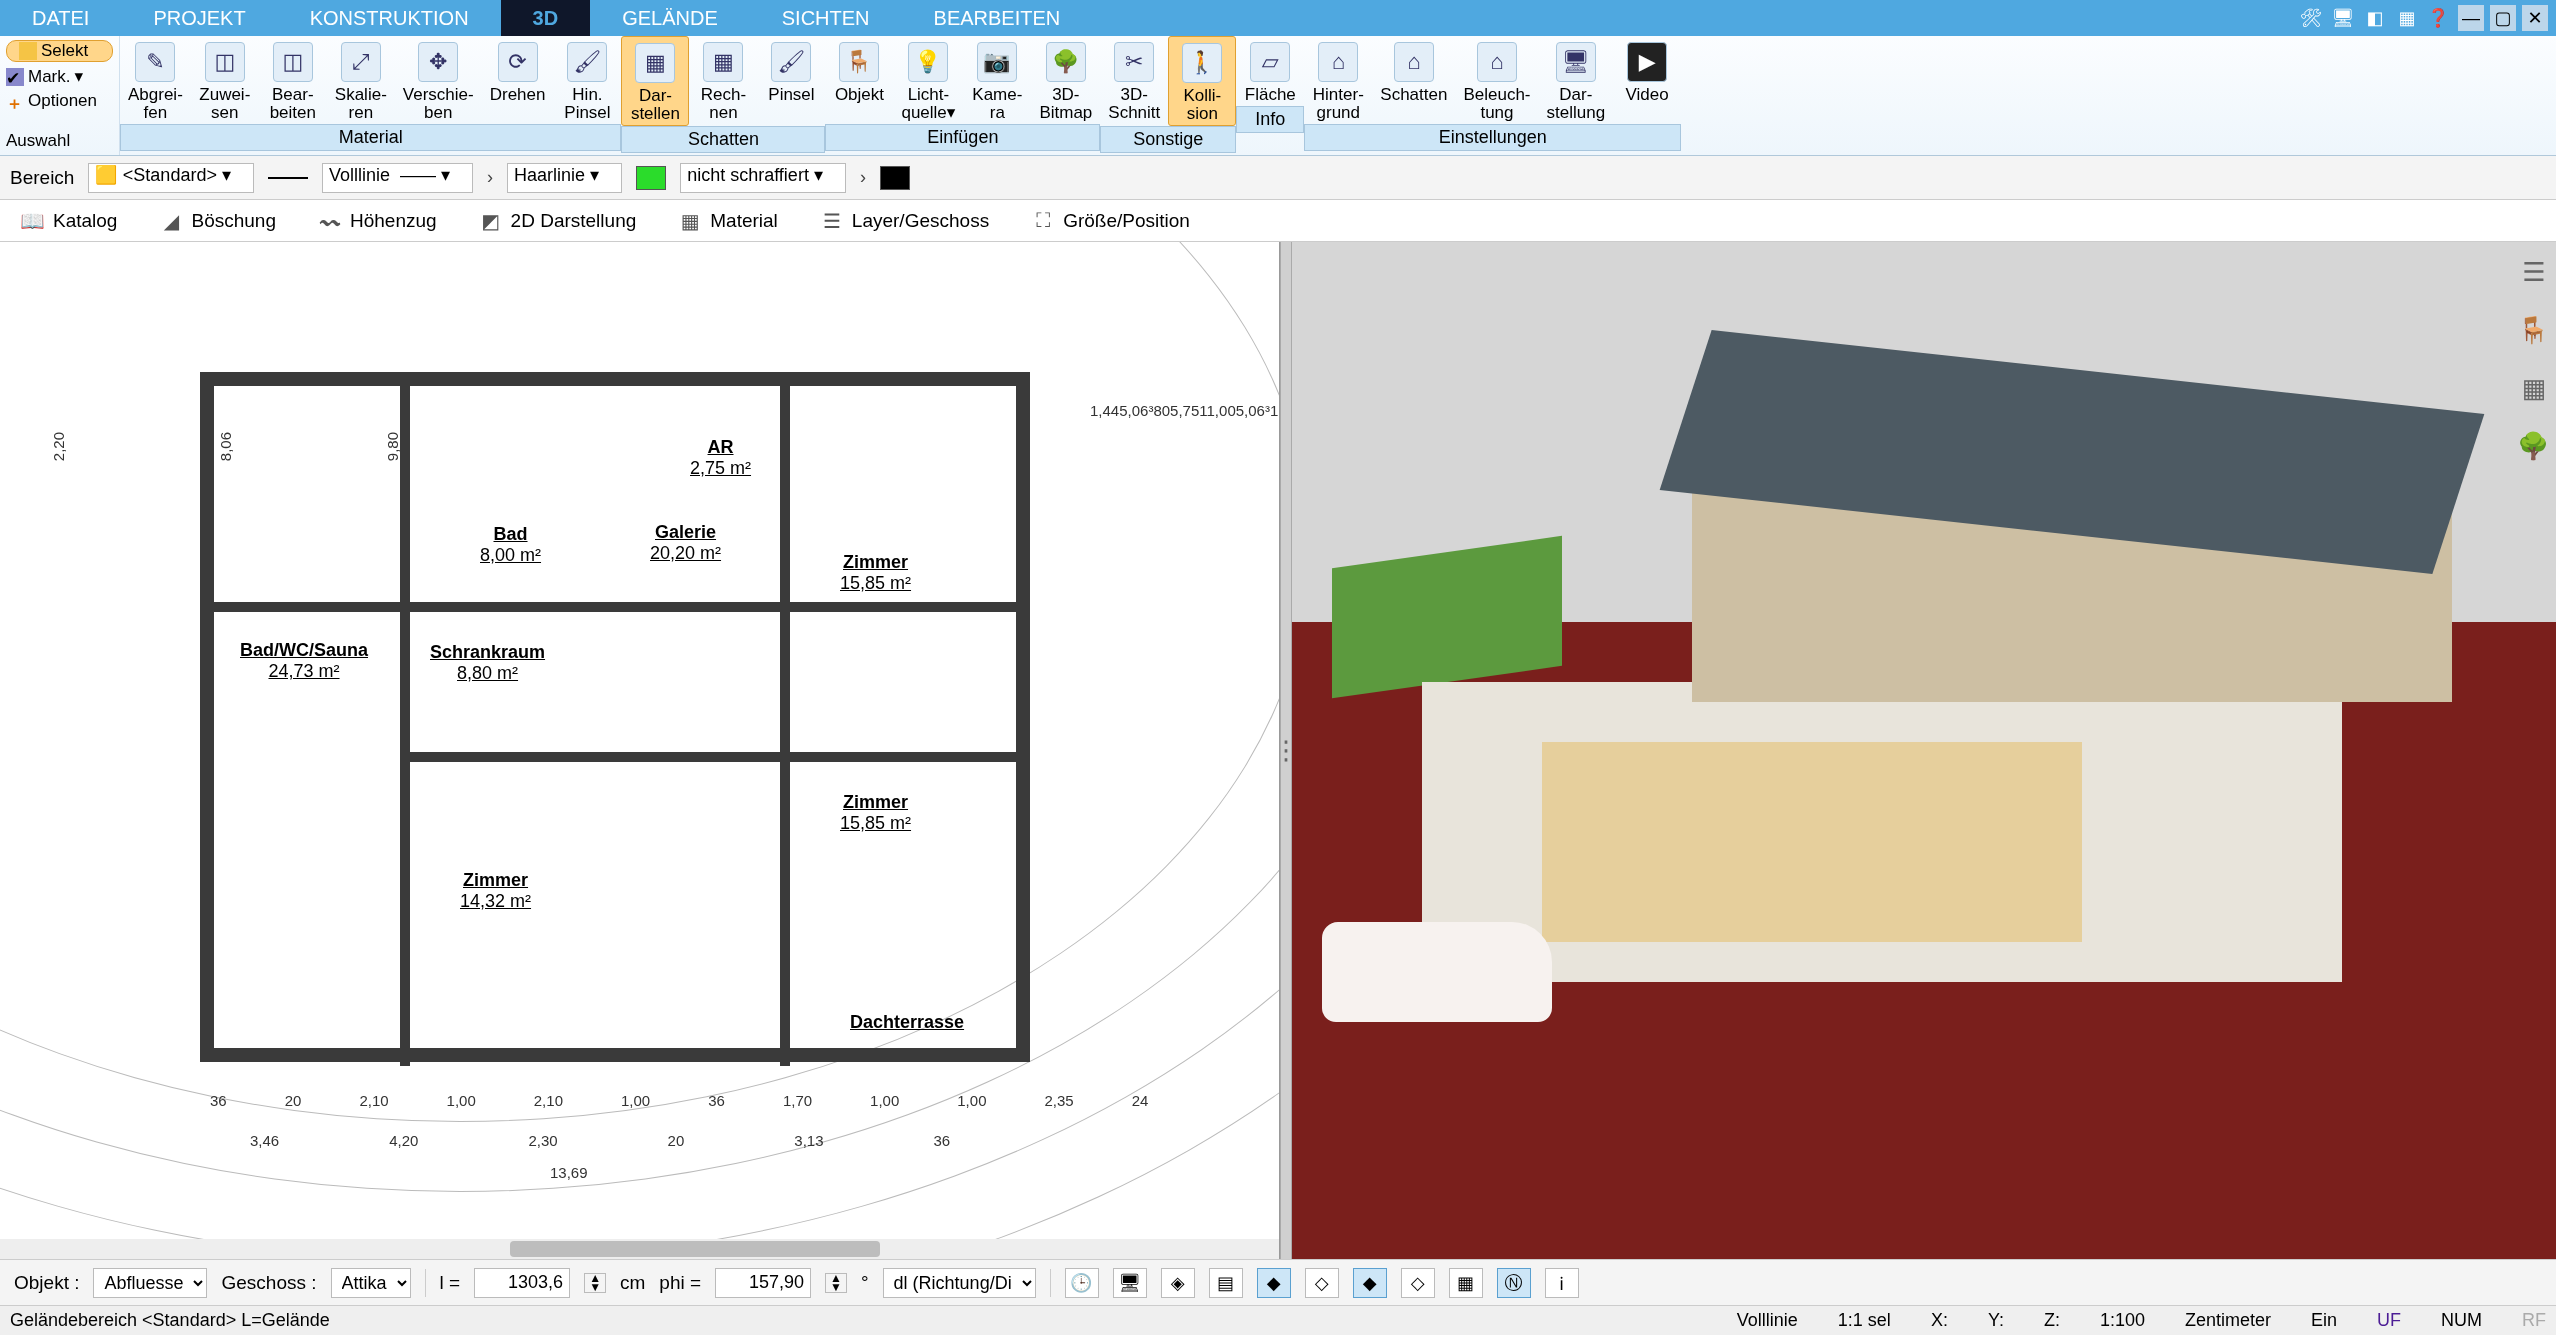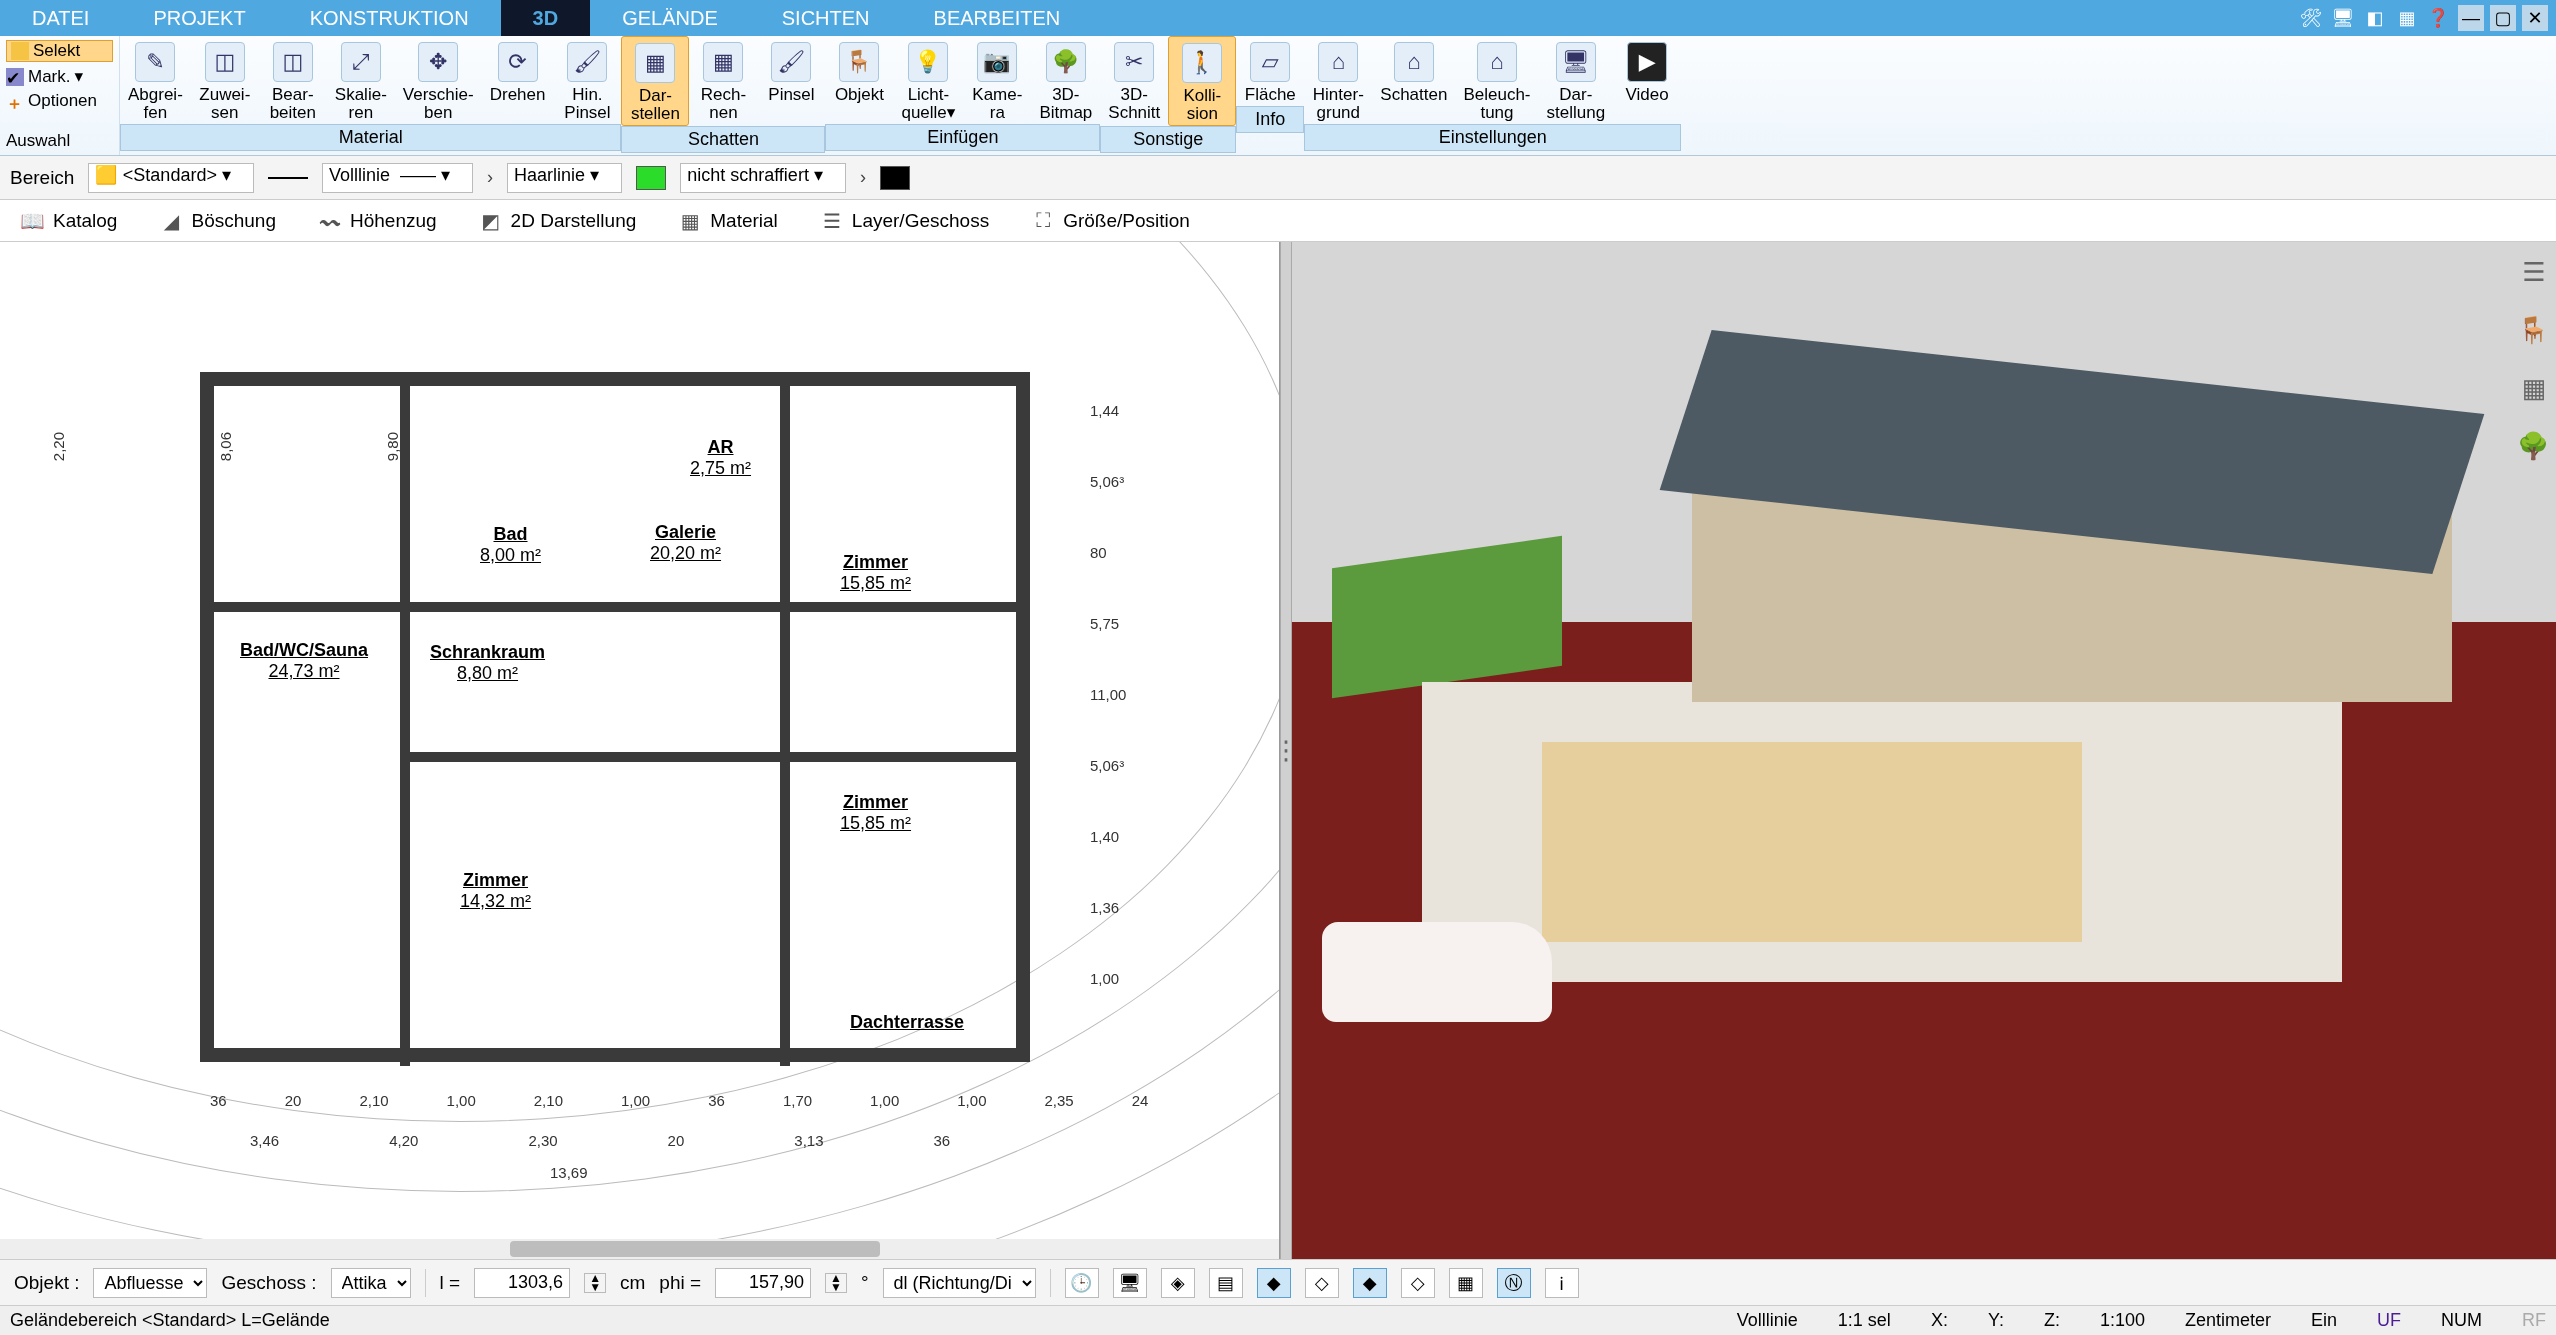--- a/index.html
+++ b/index.html
@@ -19,21 +19,21 @@
 .ribbon-group { display:flex; flex-direction:column; }
 .ribbon-group .items { display:flex; }
 .ribbon-group .glabel { text-align:center; font-size:18px; background:#cde6f7; border:1px solid #a8c6dd; padding:2px 0; }
 .ritem { display:flex; flex-direction:column; align-items:center; justify-content:flex-start; padding:6px 8px 2px; min-width:68px; cursor:pointer; }
 .ritem .ico { width:40px; height:40px; background:#e3eef8; border:1px solid #a8c6dd; border-radius:4px; margin-bottom:4px; display:flex; align-items:center; justify-content:center; font-size:22px; color:#336; }
 .ritem.active { background:#ffd68a; border:1px solid #e0a030; border-radius:3px; }
 .ritem .lbl { font-size:17px; text-align:center; line-height:1.05; white-space:pre; }
 .ribbon .side-col { display:flex; flex-direction:column; justify-content:flex-start; padding:4px 6px; font-size:17px; gap:4px; border-right:1px solid #d0e0ee; }
 .ribbon .side-col .srow { display:flex; align-items:center; gap:4px; cursor:pointer; }
 .ribbon .side-col .sicon { width:18px; height:18px; display:inline-block; }
-.sel-bg { background:#ffd68a; border:1px solid #e0a030; border-radius:0; padding:0 4px; }
+.sel-bg { background:#ffd68a; border:1px solid #e0a030; border-radius:10px; padding:0 12px; }
 
 
 .toolbar2 { display:flex; align-items:center; height:44px; background:#f4f4f4; border-bottom:1px solid #ccc; padding:0 10px; gap:14px; font-size:19px; }
 .toolbar2 select, .toolbar2 .sel { height:30px; border:1px solid #bbb; background:#fff; padding:0 22px 0 6px; font-size:18px; }
 .toolbar2 .swatch { width:30px; height:24px; border:1px solid #555; }
 .toolbar2 .arrow { font-size:18px; color:#444; }
 
 
 .toolbar3 { display:flex; align-items:center; height:42px; background:#fff; border-bottom:1px solid #ccc; padding:0 10px; gap:20px; font-size:19px; }
 .toolbar3 .tb3 { display:flex; align-items:center; gap:8px; cursor:pointer; padding:4px 10px; border:1px solid transparent; border-radius:3px; }
@@ -351,21 +351,21 @@
       <div class="dims" style="left:240px;top:880px;display:flex;gap:110px">
         <span>3,46</span>
           <span>4,20</span>
           <span>2,30</span>
           <span>20</span>
           <span>3,13</span>
           <span>36</span>
       </div>
       <div class="dims" style="left:540px;top:912px"><span>13,69</span></div>
 
-      <div class="dims" style="left:1080px;top:150px;display:flex;flex-direction:column;gap:54px">
+      <div class="dims" style="left:1080px;top:150px;display:flex;flex-direction:row;">
         <span>1,44</span>
           <span>5,06³</span>
           <span>80</span>
           <span>5,75</span>
           <span>11,00</span>
           <span>5,06³</span>
           <span>1,40</span>
           <span>1,36</span>
           <span>1,00</span>
       </div>

